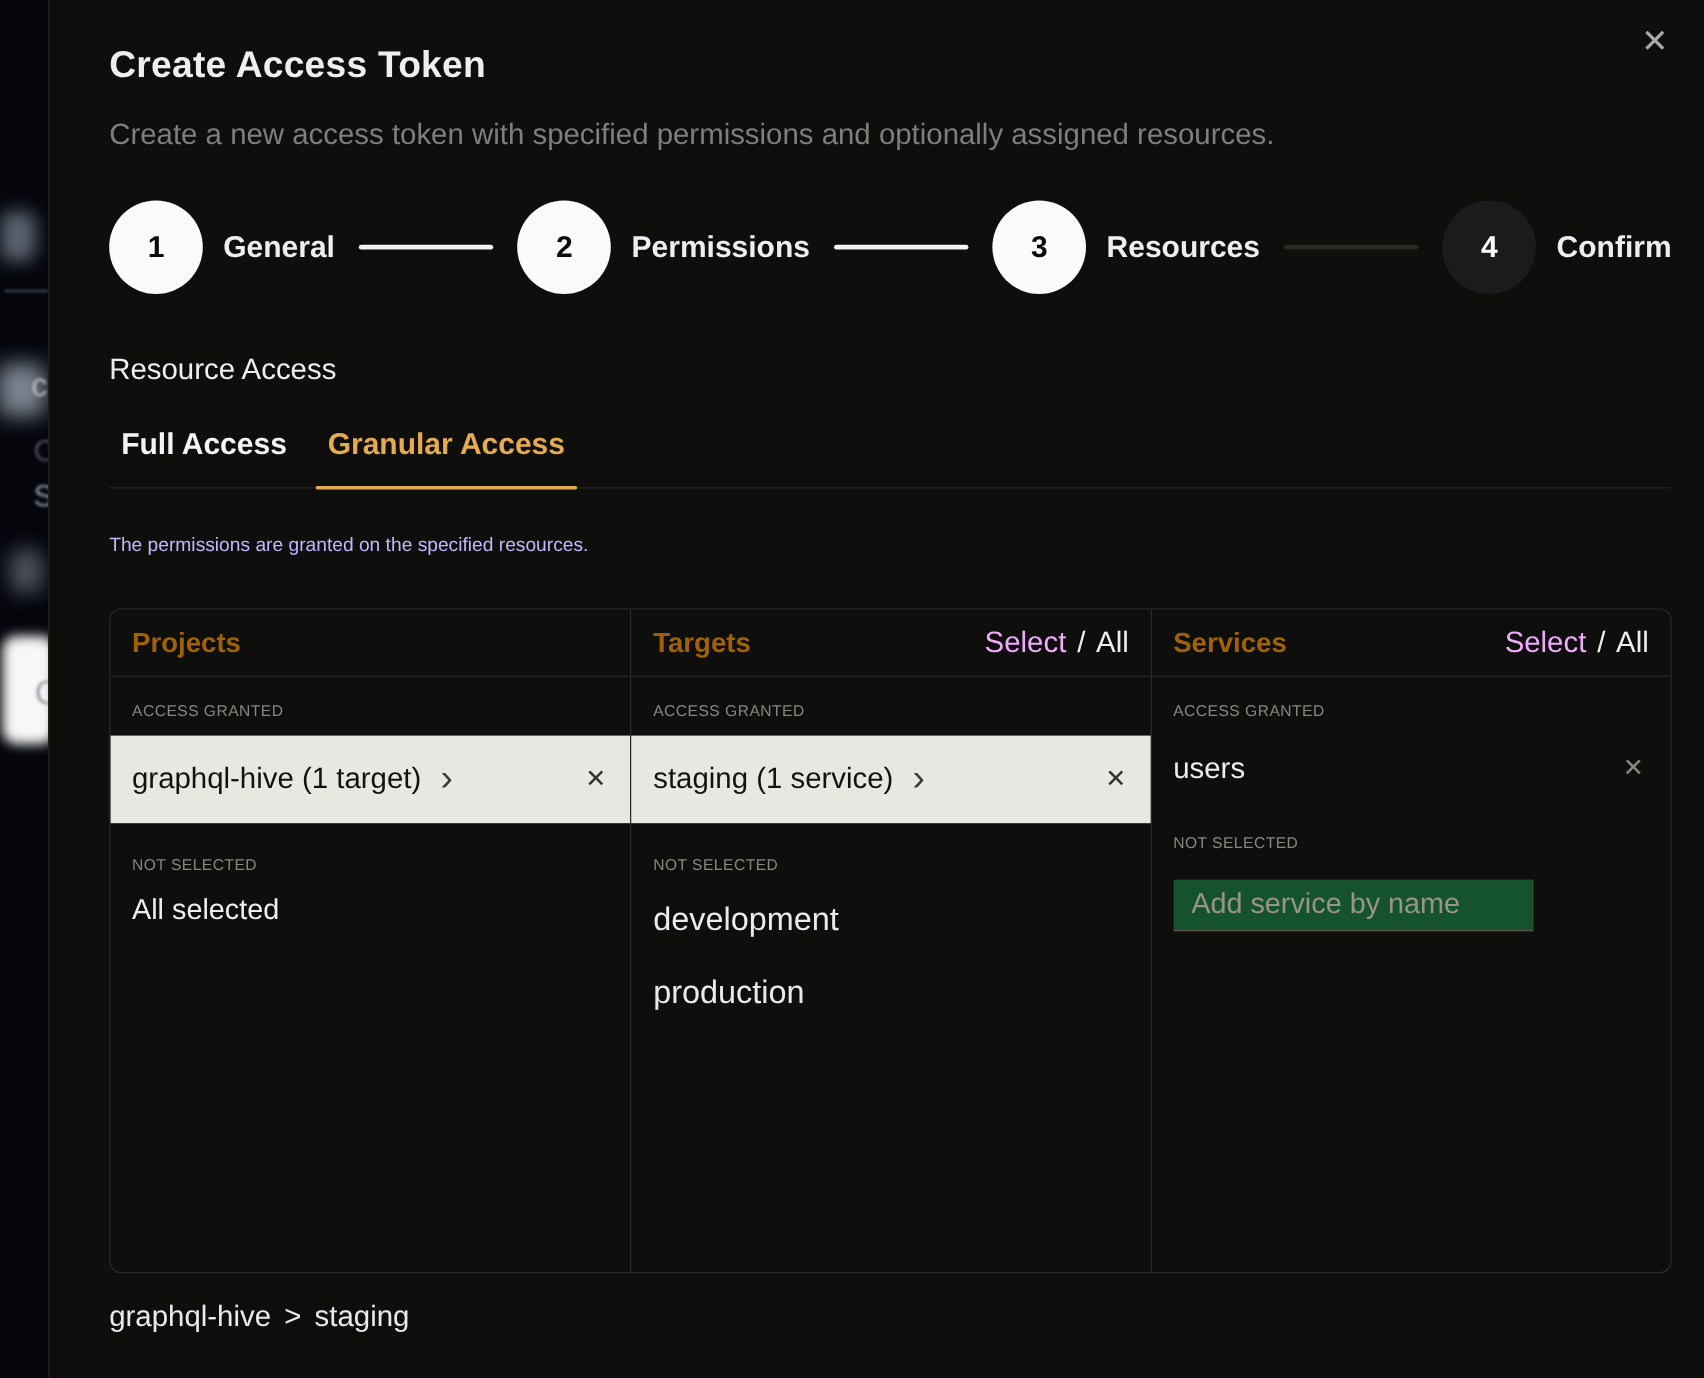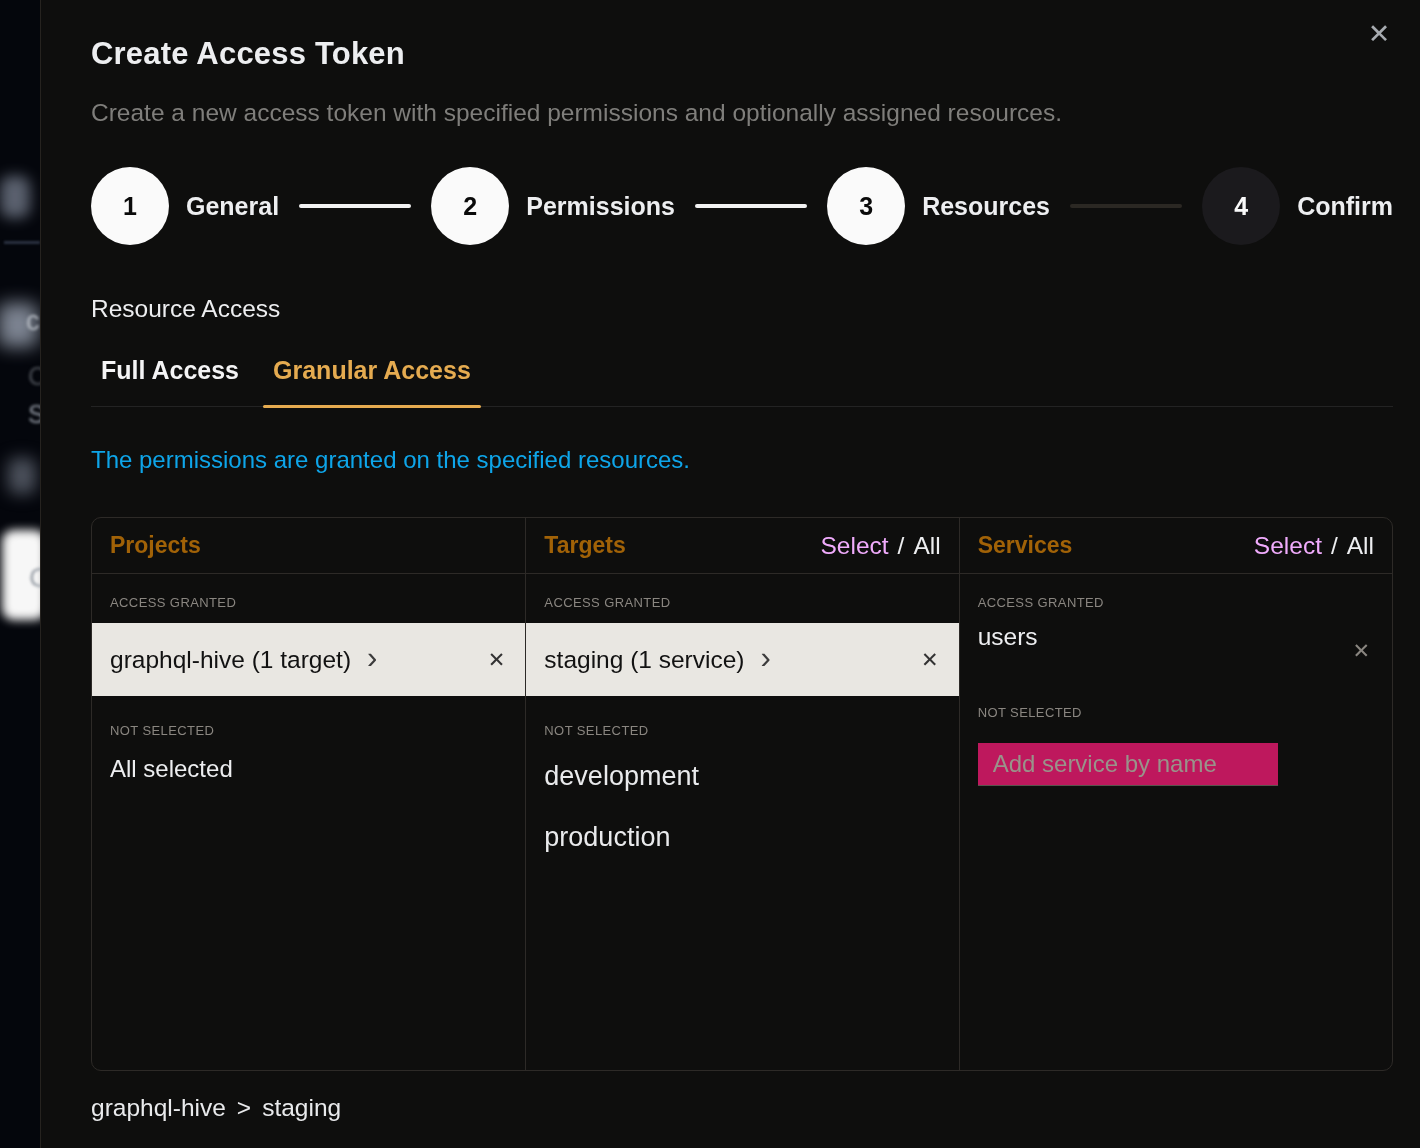--- a/index.html
+++ b/index.html
@@ -55,21 +55,21 @@
 
   
   .section-heading{margin:50px 0 0;font-size:24.5px;font-weight:500;color:#edeef0;}
   .tabs{margin-top:33px;display:flex;gap:14px;border-bottom:1px solid #232323;width:1302px;}
   .tab{
     position:relative;padding:0 10px 21px;background:none;border:none;cursor:pointer;
     font-size:25px;font-weight:700;color:#f4f4f5;font-family:"Liberation Sans",sans-serif;
   }
   .tab.active{color:#e5ab50;}
   .tab.active::after{content:"";position:absolute;left:0;right:0;bottom:-2px;height:3px;background:#e5ab50;border-radius:2px;}
-  .desc{margin:39px 0 0;font-size:24px;color:#0ea5e9;}
+  .desc{margin:39px 0 0;font-size:16px;color:#c4b5fd;}
 
   
   .res-table{
     margin-top:43px;width:1302px;height:554px;box-sizing:border-box;
     display:grid;grid-template-columns:1fr 1fr 1fr;
     border:1px solid #2d2a27;border-radius:10px;overflow:hidden;
   }
   .col{display:flex;flex-direction:column;min-width:0;}
   .col + .col{border-left:1px solid #2d2a27;}
   .col-header{
@@ -83,28 +83,28 @@
   .link-all{color:#edeef0;background:none;border:none;cursor:pointer;font-size:24.5px;font-family:"Liberation Sans",sans-serif;padding:0;}
   .section-label{padding:21px 18px 13px;font-size:13px;color:#8a8680;letter-spacing:.4px;}
   .ns-label{padding:27px 18px 8px;}
   .sel-row{
     height:73px;flex:none;background:#e9e7e2;display:flex;align-items:center;
     padding:0 20px 0 18px;cursor:pointer;
   }
   .sel-label{font-size:24.5px;color:#121212;white-space:nowrap;}
   .chev{font-size:31px;color:#3c3c3c;margin-left:16px;line-height:20px;padding-bottom:4px;}
   .row-x{margin-left:auto;background:none;border:none;cursor:pointer;font-size:21px;color:#333;font-family:"Liberation Sans",sans-serif;padding:0;}
-  .svc-row{height:55px;flex:none;display:flex;padding:0 22px 0 18px;}
+  .svc-row{height:55px;flex:none;display:flex;align-items:center;padding:0 22px 0 18px;}
   .svc-name{font-size:24.5px;color:#edeef0;}
   .svc-x{margin-left:auto;background:none;border:none;cursor:pointer;font-size:21px;color:#8a8680;font-family:"Liberation Sans",sans-serif;padding:0;}
   .static-item{padding:9px 18px;font-size:24px;color:#edeef0;}
   .pick-item{padding:15px 18px;font-size:27px;color:#e9eaec;cursor:pointer;}
   .svc-input{
     margin:15px 18px 0;width:270px;height:42px;box-sizing:content-box;
-    background:#be185d;border:none;border-bottom:1px solid #59544d;
+    background:#14532d;border:none;border-bottom:1px solid #59544d;
     color:#d8d4cd;font-size:24px;padding:0 15px;outline:none;
     font-family:"Liberation Sans",sans-serif;
   }
   .svc-input::placeholder{color:#99938a;}
 
   
   .breadcrumb{margin-top:23px;display:flex;gap:11px;font-size:24.5px;color:#e9eaec;}
 </style>
 </head>
 <body>

